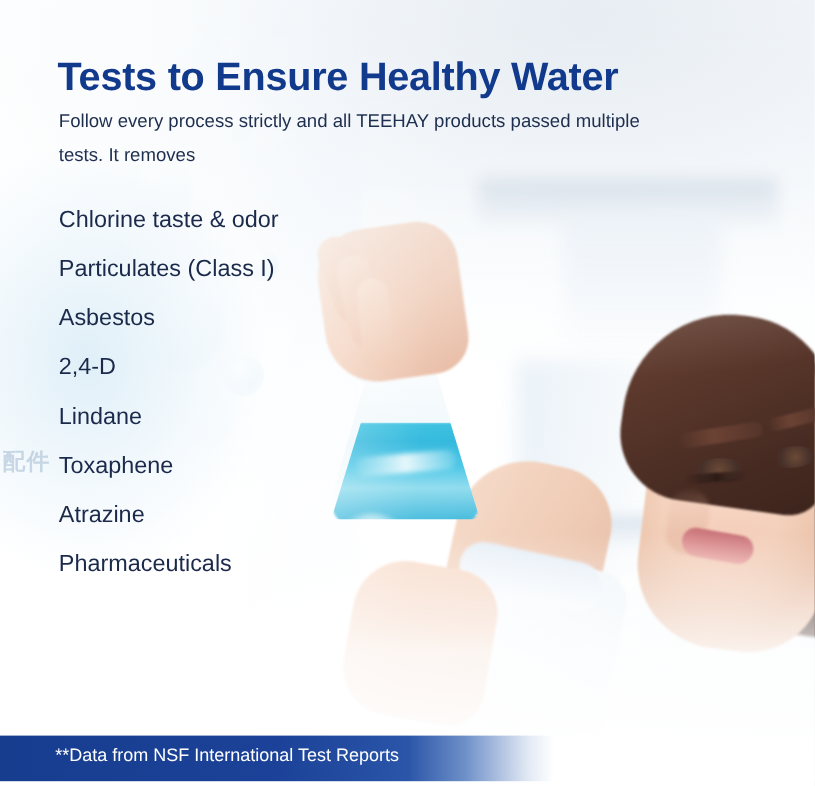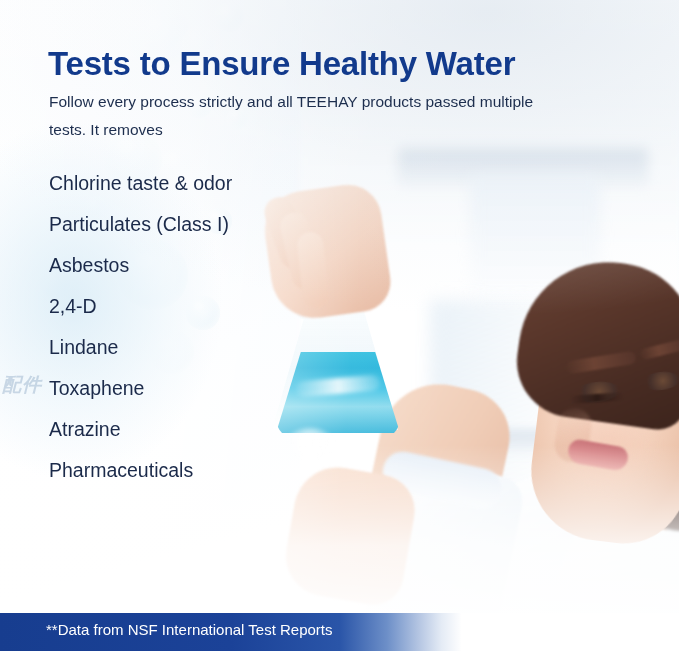--- a/index.html
+++ b/index.html
@@ -344,21 +344,20 @@
   
   .watermark {
     position: absolute;
     left: 2px; top: 372px;
     font-size: 19px;
     letter-spacing: 1px;
     font-weight: 700;
     color: rgba(138,168,196,0.42);
     white-space: nowrap;
     user-select: none;
-    font-style: italic;
   }
 
   
   .content {
     position: absolute;
     left: 0; top: 0;
     width: 679px;
     height: 467px;
   }
   .headline {

